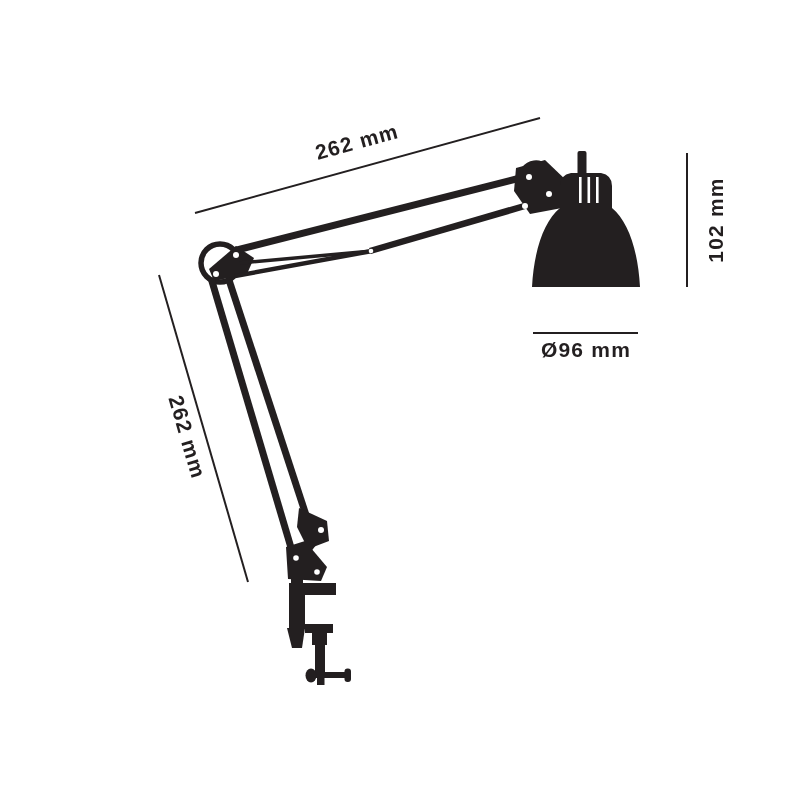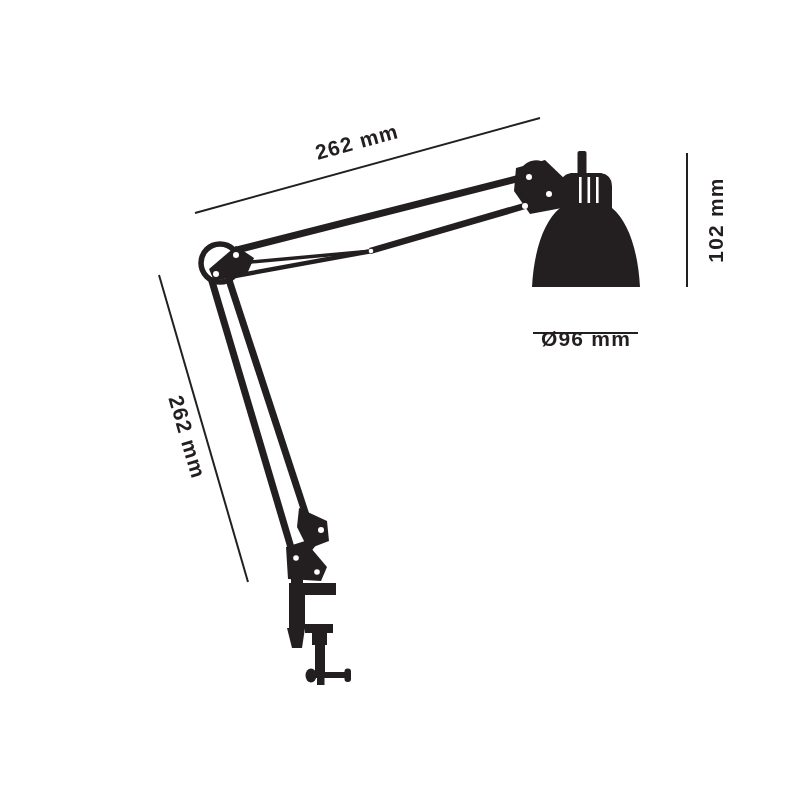--- a/index.html
+++ b/index.html
@@ -28,21 +28,21 @@
     color: var(--ink, #231f20);
     font-size: 21px;
     font-weight: 600;
     letter-spacing: 1.2px;
     white-space: nowrap;
     transform-origin: center center;
   }
   #lbl-upper-arm  { left: 357px; top: 142px; transform: translate(-50%,-50%) rotate(-15.4deg); }
   #lbl-lower-arm  { left: 187px; top: 437px; transform: translate(-50%,-50%) rotate(73.8deg); }
   #lbl-shade-h    { left: 716px; top: 220px; transform: translate(-50%,-50%) rotate(-90deg); }
-  #lbl-shade-dia  { left: 586px; top: 339px; transform: translate(-50%,-50%); }
+  #lbl-shade-dia  { left: 586px; top: 350px; transform: translate(-50%,-50%); }
 </style>
 </head>
 <body>
 
 <div class="stage">
 
   <svg width="800" height="800" viewBox="0 0 800 800">
 
     <g>
       <line class="ink-stroke" stroke-width="2" x1="195" y1="213" x2="540" y2="118"></line>

